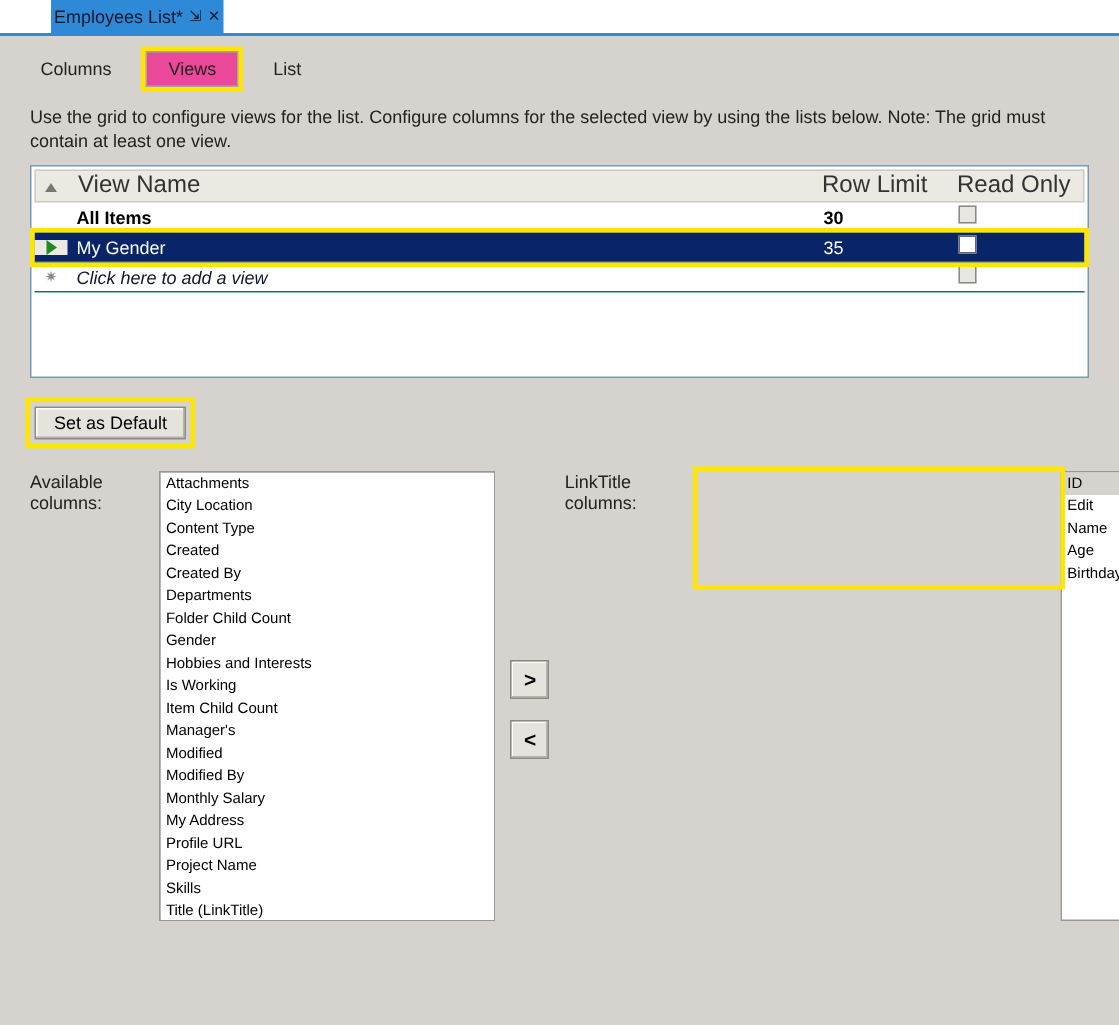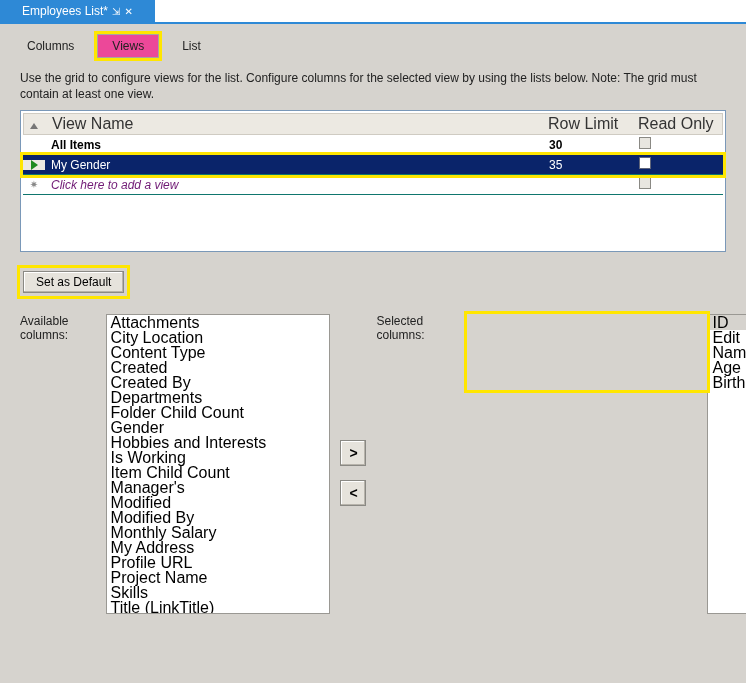--- a/index.html
+++ b/index.html
@@ -11,27 +11,28 @@
     width: 746px;
   }
   .tab-bar {
     background: #fff;
     height: 22px;
     display: flex;
     align-items: stretch;
   }
   .doc-tab {
     background: #2e89d6;
-    color: #ffffff;
+    color: #0f172a;
     display: flex;
     align-items: center;
-    padding: 0 22px;
+    padding: 0 2px;
     font-size: 12px;
     height: 22px;
     gap: 4px;
+    margin-left: 34px;
   }
   .doc-tab .glyph { font-size: 10px; }
   .divider-blue { height: 2px; background: #2e89d6; }
   .content {
     background: #d6d3ce;
     padding: 0 0 20px 0;
     min-height: 661px;
   }
   .subtabs {
     display: flex;
@@ -85,21 +86,21 @@
   }
   .grid-row > div {
     padding: 0 6px;
   }
   .row-bold { font-weight: bold; }
   .row-selected {
     background: #0a246a;
     color: #fff;
   }
   .row-add {
-    color: #701a75;
+    color: #0f172a;
     font-style: italic;
   }
   .grid-spacer {
     height: 54px;
   }
   .row-indicator {
     display: flex; align-items: center; justify-content: center;
     font-size: 10px;
   }
   .check {
@@ -128,21 +129,21 @@
     align-items: flex-start;
   }
   .col-panel { display: flex; flex-direction: row; }
   .col-label { margin-bottom: 4px; color: #222; }
   .listbox {
     background: #fff;
     border: 1px solid #9a9893;
     width: 262px;
     height: 300px;
     overflow-y: scroll;
-    font-size: 16px;
+    font-size: 10px;
   }
   .listbox .item {
     padding: 0 4px;
     height: 15px;
     line-height: 15px;
     white-space: nowrap;
     cursor: default;
   }
   .listbox .item.sel {
     background: #d6d3ce;
@@ -282,21 +283,21 @@
           <div class="item">Title (LinkTitle)</div>
         </div>
     </div>
 
     <div class="mid-btns">
       <div class="sq-btn">&gt;</div>
       <div class="sq-btn">&lt;</div>
     </div>
 
     <div class="col-panel">
-      <div class="col-label">Selected columns:</div>
+      <div class="col-label">LinkTitle columns:</div>
       <div style="outline:3px solid #ffe600; width:262px; height:76px; position:relative; z-index:1; margin-bottom:-76px; pointer-events:none;"></div>
       <div class="listbox" id="selected-list" style="overflow-y:auto">
           <div class="item sel">ID</div>
           <div class="item">Edit</div>
           <div class="item">Name</div>
           <div class="item">Age</div>
           <div class="item">Birthday</div>
         </div>
     </div>
 

